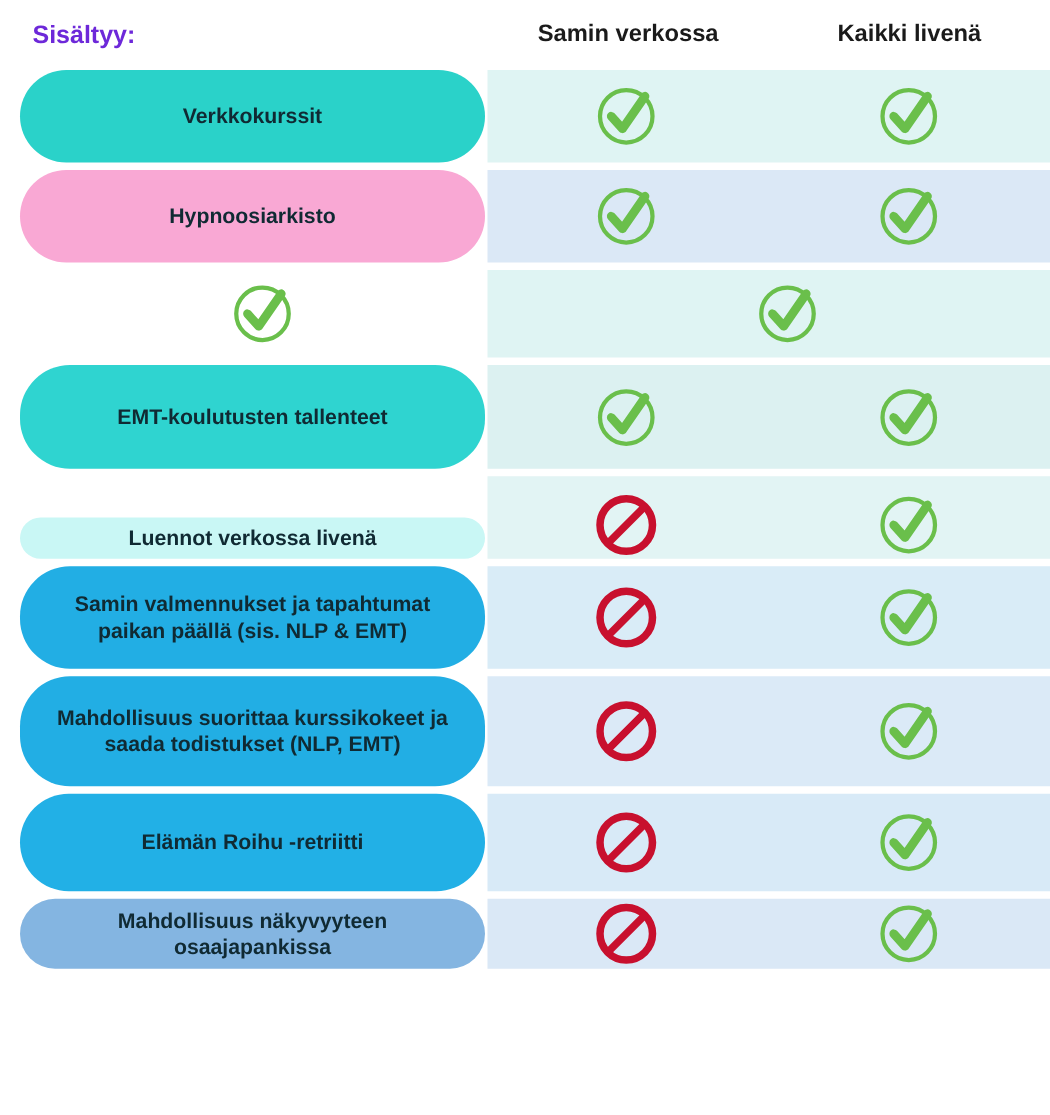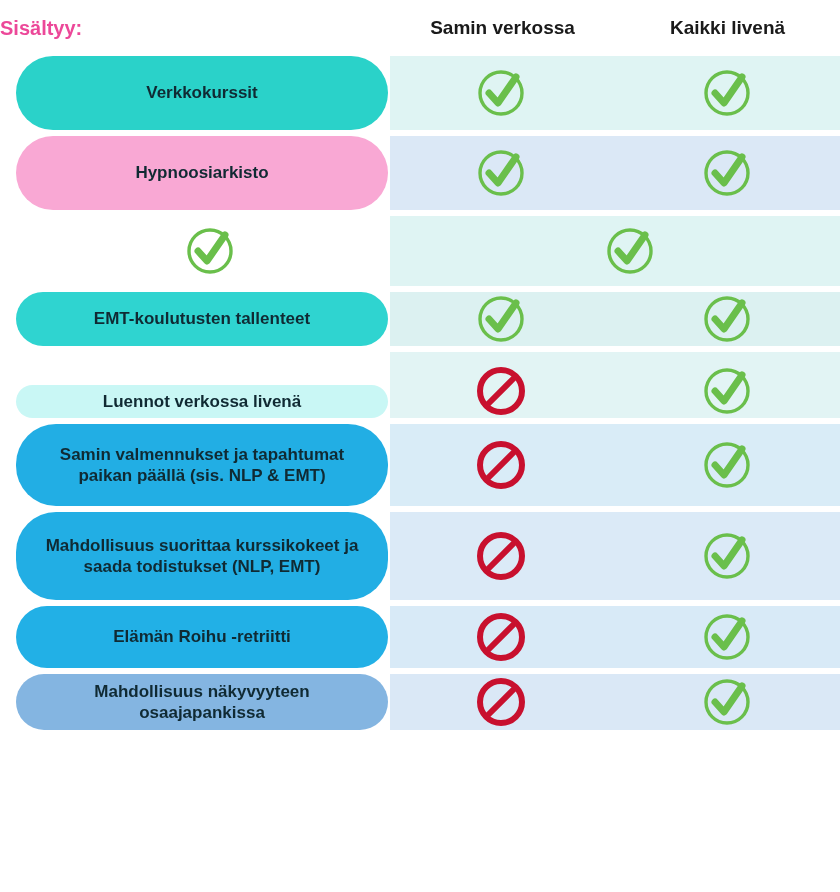--- a/index.html
+++ b/index.html
@@ -21,23 +21,24 @@
   }
   .header-row {
     display: flex;
     align-items: center;
     height: 56px;
     padding: 0 0 0 0;
   }
   .h-label {
     width: 390px;
     box-sizing: border-box;
+    padding-left: 26px;
     font-size: 20px;
     font-weight: bold;
-    color: #ec4899;
+    color: #6d28d9;
   }
   .h-col {
     flex: 1;
     text-align: center;
     font-size: 19px;
     font-weight: bold;
     color: #1a1a1a;
   }
   .rows {
     display: flex;
@@ -138,21 +139,21 @@
             <path d="M15 27 L24 37 L42 11" fill="none" stroke="#6abf4b" stroke-width="7" stroke-linecap="round" stroke-linejoin="round"></path>
           </svg>
         </div>
         <div class="cell">
           <svg class="icon-yes" width="54" height="54" viewBox="0 0 54 54" aria-hidden="true">
             <circle cx="27" cy="27" r="21" fill="none" stroke="#6abf4b" stroke-width="3.4"></circle>
             <path d="M15 27 L24 37 L42 11" fill="none" stroke="#6abf4b" stroke-width="7" stroke-linecap="round" stroke-linejoin="round"></path>
           </svg>
         </div>
       </div>
-      <div class="row" style="height: 54px; border-radius: 27px;">
+      <div class="row" style="height: 83px; border-radius: 27px;">
         <div class="row-band" style="background: rgb(220, 241, 241);"></div>
         <div class="pill" style="background: rgb(47, 212, 208); color: rgb(16, 42, 51);">EMT-koulutusten tallenteet</div>
         <div class="cell">
           <svg class="icon-yes" width="54" height="54" viewBox="0 0 54 54" aria-hidden="true">
             <circle cx="27" cy="27" r="21" fill="none" stroke="#6abf4b" stroke-width="3.4"></circle>
             <path d="M15 27 L24 37 L42 11" fill="none" stroke="#6abf4b" stroke-width="7" stroke-linecap="round" stroke-linejoin="round"></path>
           </svg>
         </div>
         <div class="cell">
           <svg class="icon-yes" width="54" height="54" viewBox="0 0 54 54" aria-hidden="true">
@@ -202,21 +203,21 @@
             <line x1="12.5" y1="41.5" x2="41.5" y2="12.5" stroke="#c8102e" stroke-width="6" stroke-linecap="round"></line>
           </svg>
         </div>
         <div class="cell">
           <svg class="icon-yes" width="54" height="54" viewBox="0 0 54 54" aria-hidden="true">
             <circle cx="27" cy="27" r="21" fill="none" stroke="#6abf4b" stroke-width="3.4"></circle>
             <path d="M15 27 L24 37 L42 11" fill="none" stroke="#6abf4b" stroke-width="7" stroke-linecap="round" stroke-linejoin="round"></path>
           </svg>
         </div>
       </div>
-      <div class="row" style="height: 62px;">
+      <div class="row" style="height: 78px;">
         <div class="row-band" style="background: rgb(216, 234, 247);"></div>
         <div class="pill" style="background: rgb(34, 176, 230); color: rgb(16, 42, 51);">Elämän Roihu -retriitti</div>
         <div class="cell">
           <svg class="icon-no" width="54" height="54" viewBox="0 0 54 54" aria-hidden="true">
             <circle cx="27" cy="27" r="21" fill="none" stroke="#c8102e" stroke-width="6"></circle>
             <line x1="12.5" y1="41.5" x2="41.5" y2="12.5" stroke="#c8102e" stroke-width="6" stroke-linecap="round"></line>
           </svg>
         </div>
         <div class="cell">
           <svg class="icon-yes" width="54" height="54" viewBox="0 0 54 54" aria-hidden="true">

